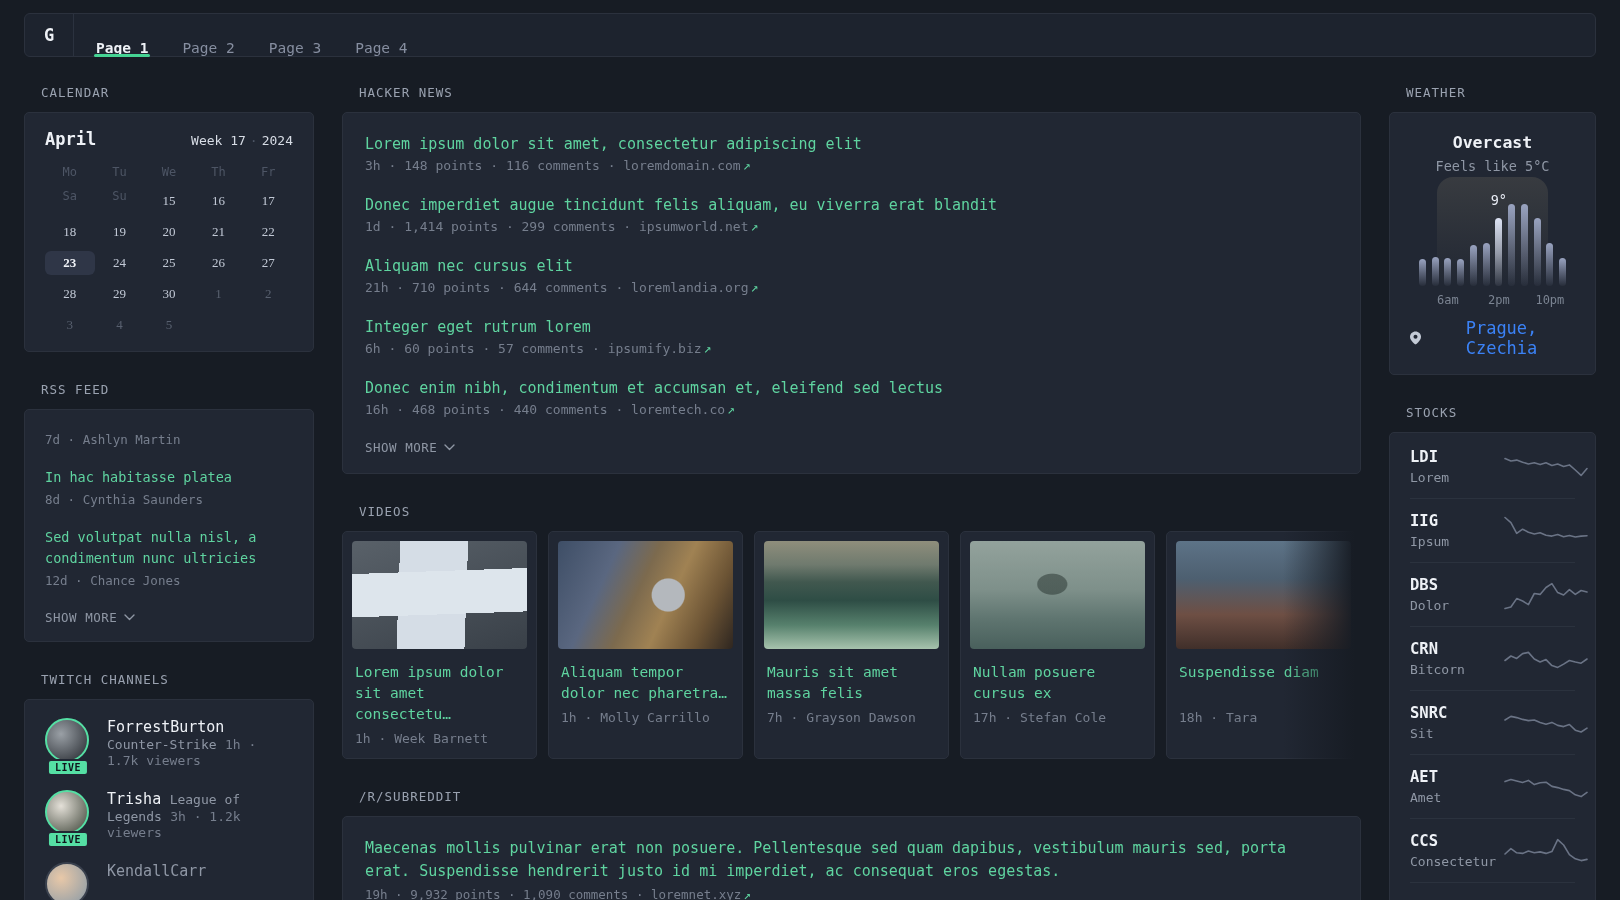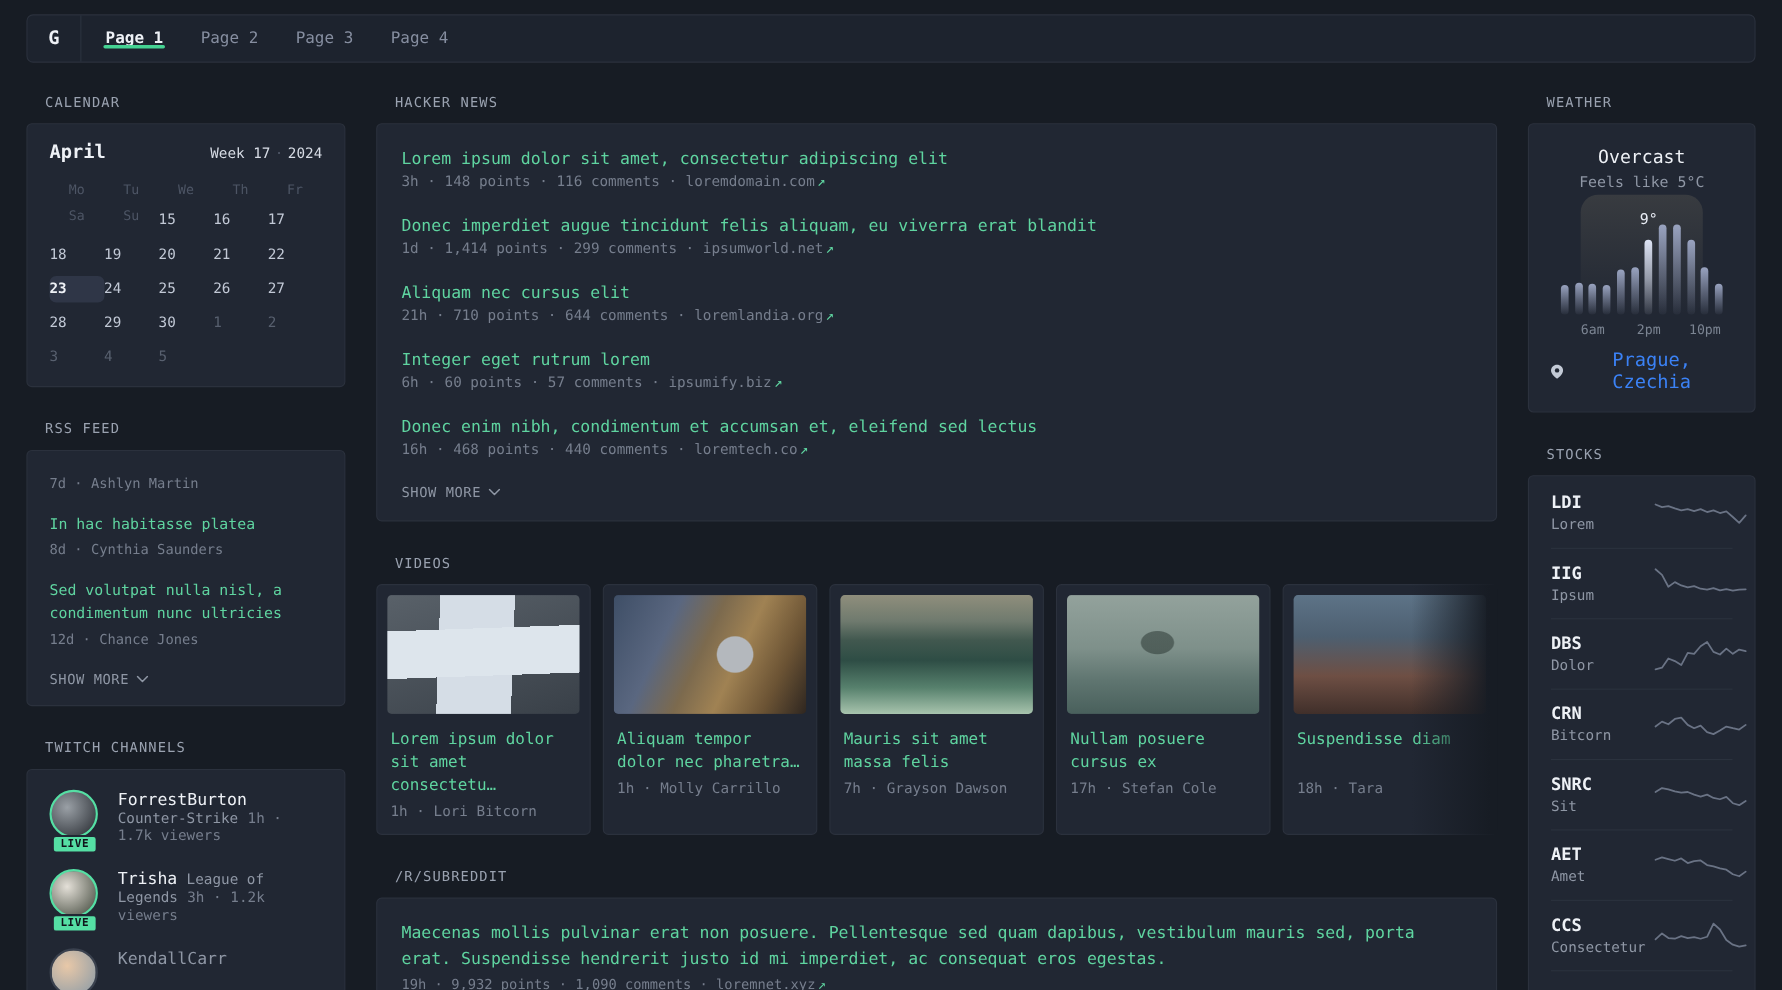--- a/index.html
+++ b/index.html
@@ -28,21 +28,21 @@
   
   .nav{
     display:flex;align-items:stretch;height:44px;background:#1d232e;
     border:1px solid var(--border);border-radius:6px;margin-bottom:28px;
   }
   .nav-logo{
     width:48px;display:flex;align-items:center;justify-content:center;
     color:var(--bright);font-weight:bold;font-size:17px;cursor:pointer;
   }
   .nav-divider{width:1px;background:#2b323f;margin:0}
-  .nav-tabs{display:flex;align-items:center;margin-left:20px;gap:30px}
+  .nav-tabs{display:flex;align-items:flex-end;margin-left:20px;gap:30px}
   .tab{
     position:relative;display:flex;align-items:center;padding:0 2px;
     background:none;border:none;font:inherit;font-size:14.5px;
     color:#868ea0;cursor:pointer;
   }
   .tab.active{color:var(--bright);font-weight:bold}
   .tab.active::after{
     content:"";position:absolute;left:0;right:0;bottom:-1px;height:3px;
     border-radius:2px;background:#45d393;
   }
@@ -62,22 +62,22 @@
 
   
   .cal{padding:16px 20px 14px}
   .cal-head{display:flex;justify-content:space-between;align-items:baseline;margin-bottom:16px}
   .cal-month{font-size:17px;font-weight:bold;color:var(--bright)}
   .cal-week{font-size:13px;color:var(--text)}
   .cal-week .sep{color:var(--dimmer);margin:0 4px}
   .cal-grid{display:grid;grid-template-columns:repeat(5,1fr);row-gap:7px}
   .cal-dow{font-size:12px;color:var(--dimmer);text-align:center;margin-bottom:3px}
   .cal-day{
-    font-size:13px;color:#c2c9d6;text-align:left;line-height:24px;
-    height:24px;border-radius:6px;justify-self:stretch;
+    font-size:13px;color:#c2c9d6;text-align:center;line-height:24px;
+    height:24px;border-radius:6px;justify-self:stretch;font-family:Liberation Serif, serif;
   }
   .cal-day.muted{color:#58606f}
   .cal-day.selected{background:#2f3647;color:var(--bright);font-weight:bold}
 
   
   .feed{padding:18px 20px 14px}
   .feed-item{display:block;text-decoration:none;margin-bottom:20px;cursor:pointer}
   .feed-headline{font-size:13.5px;line-height:21px;color:var(--green)}
   .feed-item.visited .feed-headline{color:var(--muted)}
   .feed-meta{font-size:12.5px;color:var(--dim);margin-top:4px}
@@ -143,21 +143,21 @@
   .thumb-canoe{background:
     radial-gradient(ellipse at 47% 40%,rgba(36,48,44,.5) 0 11%,rgba(36,48,44,0) 12%),
     linear-gradient(180deg,#93a29c 0%,#7e908a 45%,#5f7570 72%,#49605c 100%);}
   .thumb-fog{background:
     linear-gradient(180deg,#5d7387 0%,#4d5f70 35%,#6e4f44 68%,#402f2a 100%);}
   .v-title{font-size:14.5px;line-height:21px;color:var(--green);min-height:42px;padding:0 3px}
   .v-meta{font-size:13px;color:var(--dim);margin-top:6px;padding:0 3px}
 
   
   .weather{padding:20px 20px 16px;text-align:center}
-  .w-cond{font-size:16.5px;font-weight:normal;color:var(--bright)}
+  .w-cond{font-size:16.5px;font-weight:bold;color:var(--bright)}
   .w-feels{font-size:13.5px;color:var(--muted);margin-top:6px}
   .w-chart{position:relative;display:flex;align-items:flex-end;height:82px;margin:30px 6px 32px}
   .w-glow{
     position:absolute;left:14%;right:14%;top:-27px;bottom:0;border-radius:16px;
     background:linear-gradient(180deg,rgba(210,194,150,.13),rgba(210,194,150,0));
   }
   .w-slot{position:relative;flex:1;display:flex;justify-content:center;align-items:flex-end;height:100%}
   .w-bar{
     width:7px;border-radius:4px;
     background:linear-gradient(180deg,#99a3c0 0%,rgba(153,163,192,.5) 50%,rgba(153,163,192,.05) 100%);
@@ -417,21 +417,21 @@
       </section>
 
       <section class="widget">
         <h2 class="widget-title">VIDEOS</h2>
         <div class="carousel">
           <div class="track">
 
               <a class="video-card">
                 <div class="thumb thumb-pillars"></div>
                 <div class="v-title">Lorem ipsum dolor sit amet consectetu…</div>
-                <div class="v-meta">1h · Lori Bitcorn</div>
+                <div class="v-meta">1h · Week Barnett</div>
               </a>
 
               <a class="video-card">
                 <div class="thumb thumb-camera"></div>
                 <div class="v-title">Aliquam tempor dolor nec pharetra…</div>
                 <div class="v-meta">1h · Molly Carrillo</div>
               </a>
 
               <a class="video-card">
                 <div class="thumb thumb-sea"></div>

